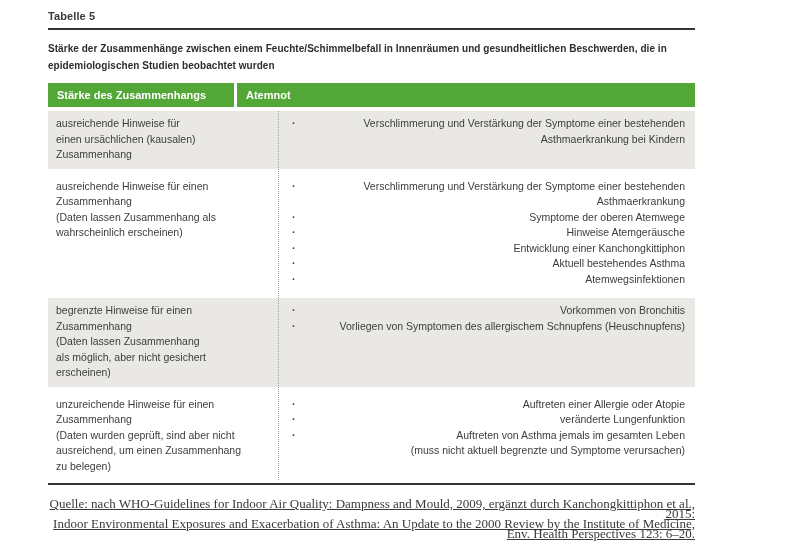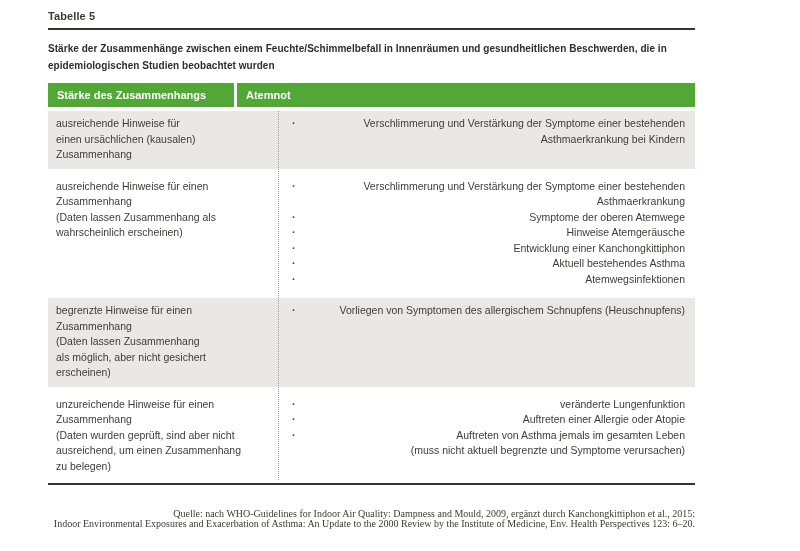--- a/index.html
+++ b/index.html
@@ -55,23 +55,23 @@
 
   .symptom-item { position: relative; padding-left: 15px; text-align: right; }
   .symptom-item::before {
     content: "\00B7"; position: absolute; left: 5px; top: 0;
     font-weight: 700;
   }
 
   .bottom-rule { border: none; border-top: 2px solid var(--rule-dark); margin: 3px 0 0 0; }
 
   .footer {
-    margin-top: 24px; text-align: right;
+    margin-top: 14px; text-align: right;
     font-family: "Liberation Serif", serif;
-    font-size: 10px; line-height: 10px; color: #3a3a38;
+    font-size: 13px; line-height: 10px; color: #3a3a38; text-decoration: underline;
   }
 </style>
 </head>
 <body>
 
 <div class="page">
 
   <div class="table-label">Tabelle 5</div>
   <hr class="top-rule">
 
@@ -120,35 +120,36 @@
 
       <div class="row gray">
         <div class="cell-left">
           <div class="strength-text">begrenzte Hinweise für einen
 Zusammenhang</div>
           <div class="strength-note">(Daten lassen Zusammenhang
 als möglich, aber nicht gesichert
 erscheinen)</div>
         </div>
         <div class="cell-right">
+          <div class="symptom-item">Vorkommen von Bronchitis</div>
           <div class="symptom-item">Vorliegen von Symptomen des allergischem Schnupfens (Heuschnupfens)</div>
         </div>
       </div>
 
       <div class="row">
         <div class="cell-left">
           <div class="strength-text">unzureichende Hinweise für einen
 Zusammenhang</div>
           <div class="strength-note">(Daten wurden geprüft, sind aber nicht
 ausreichend, um einen Zusammenhang
 zu belegen)</div>
         </div>
         <div class="cell-right">
+          <div class="symptom-item">Auftreten einer Allergie oder Atopie</div>
           <div class="symptom-item">veränderte Lungenfunktion</div>
-          <div class="symptom-item">Auftreten einer Allergie oder Atopie</div>
           <div class="symptom-item">Auftreten von Asthma jemals im gesamten Leben
 (muss nicht aktuell begrenzte und Symptome verursachen)</div>
         </div>
       </div>
 
     </div>
   </div>
 
   <hr class="bottom-rule">
 

